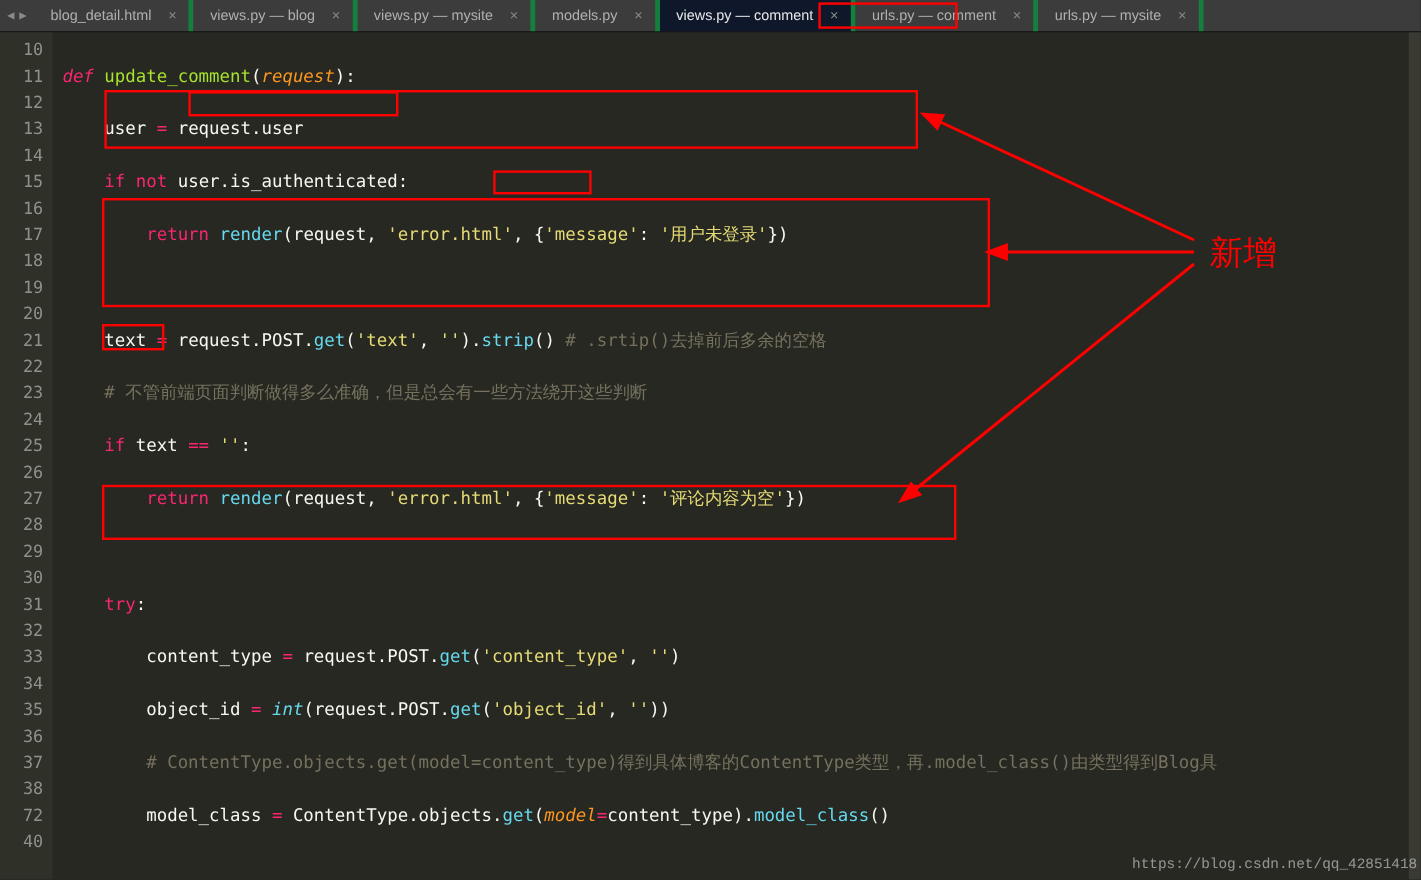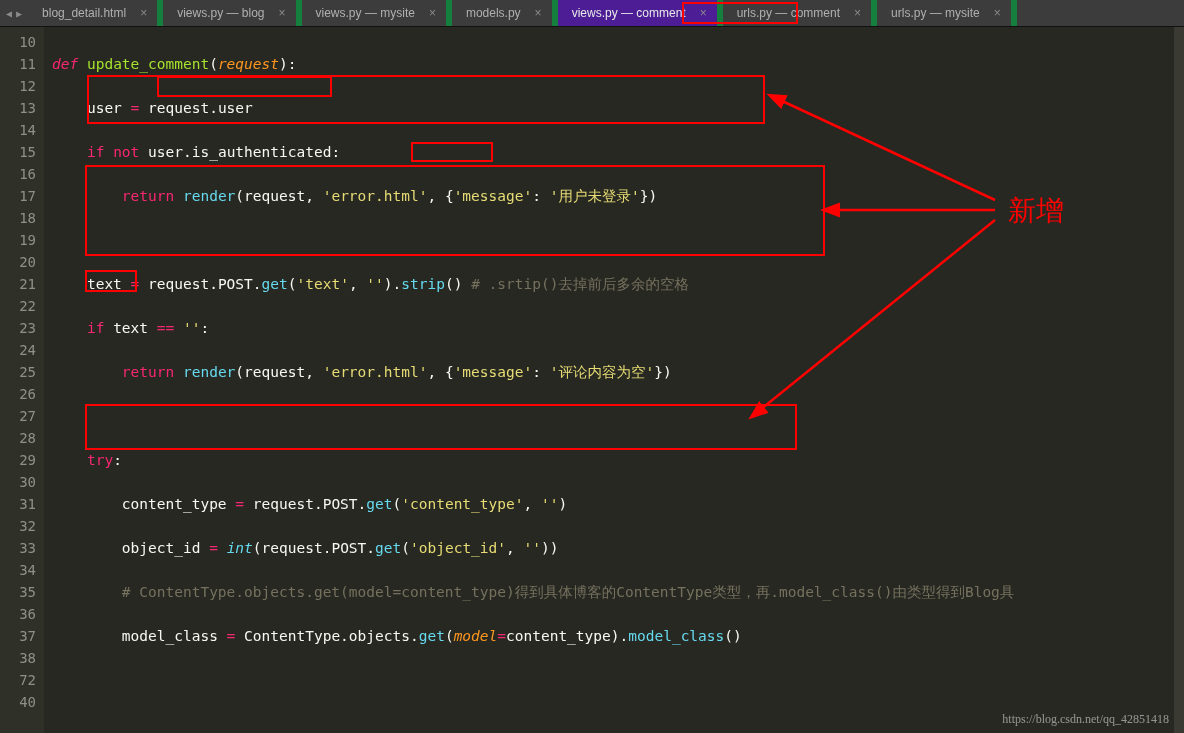--- a/index.html
+++ b/index.html
@@ -31,26 +31,26 @@
     cursor: pointer;
   }
   .tabs { display: flex; height: 100%; }
   .tab {
     display: flex;
     align-items: center;
     padding: 0 10px 0 14px;
     color: #b0b0b0;
     font-size: 12px;
     font-family: Arial, sans-serif;
-    border-right: 6px solid #15803d;
+    border-right: 4px solid #15803d;
     cursor: pointer;
     gap: 14px;
     position: relative;
   }
-  .tab.active { background: #4c1d95; color: #e8e8e8; }
+  .tab.active { background: #0f172a; color: #e8e8e8; }
   .tab .close { font-size: 12px; color: #8a8a8a; }
   .editor {
     display: flex;
     height: calc(100% - 27px);
     position: relative;
     border-radius: 12px;
   }
   .gutter {
     width: 44px;
     background: #2f3129;
@@ -92,24 +92,24 @@
   }
   .annot {
     position: absolute;
     font-family: Liberation Serif, serif;
     color: #ff0000;
     font-size: 28px;
     pointer-events: none;
   }
   .watermark {
     position: absolute;
-    right: 15px;
+    right: 3px;
     bottom: 6px;
     color: rgba(255,255,255,0.5);
-    font-family: Liberation Serif, serif;
+    font-family: Liberation Mono, monospace;
     font-size: 12px;
     pointer-events: none;
   }
   .minimap {
     position: absolute;
     right: 0; top: 0;
     width: 10px;
     height: 100%;
     background: #3a3a32;
   }
@@ -188,20 +188,21 @@
       <div>72</div>
       <div>40</div>
     </div>
   <div class="code">
 <div><span class="kw">def</span> <span class="fn">update_comment</span>(<span class="param">request</span>):</div>
 <div>    <span>user</span> <span class="op">=</span> <span>request</span>.<span>user</span></div>
 <div>    <span class="kw2">if</span> <span class="kw2">not</span> <span>user</span>.<span>is_authenticated</span>:</div>
 <div>        <span class="kw2">return</span> <span class="call">render</span>(<span>request</span>, <span class="str">'error.html'</span>, {<span class="str">'message'</span>: <span class="str">'用户未登录'</span>})</div>
 <div> </div>
 <div>    <span>text</span> <span class="op">=</span> <span>request</span>.<span>POST</span>.<span class="call">get</span>(<span class="str">'text'</span>, <span class="str">''</span>).<span class="call">strip</span>() <span class="cmt"># .srtip()去掉前后多余的空格</span></div>
+<div>    <span class="cmt"># 不管前端页面判断做得多么准确，但是总会有一些方法绕开这些判断</span></div>
 <div>    <span class="kw2">if</span> <span>text</span> <span class="op">==</span> <span class="str">''</span>:</div>
 <div>        <span class="kw2">return</span> <span class="call">render</span>(<span>request</span>, <span class="str">'error.html'</span>, {<span class="str">'message'</span>: <span class="str">'评论内容为空'</span>})</div>
 <div> </div>
 <div>    <span class="kw2">try</span>:</div>
 <div>        <span>content_type</span> <span class="op">=</span> <span>request</span>.<span>POST</span>.<span class="call">get</span>(<span class="str">'content_type'</span>, <span class="str">''</span>)</div>
 <div>        <span>object_id</span> <span class="op">=</span> <span class="builtin">int</span>(<span>request</span>.<span>POST</span>.<span class="call">get</span>(<span class="str">'object_id'</span>, <span class="str">''</span>))</div>
 <div>        <span class="cmt"># ContentType.objects.get(model=content_type)得到具体博客的ContentType类型，再.model_class()由类型得到Blog具</span></div>
 <div>        <span>model_class</span> <span class="op">=</span> <span>ContentType</span>.<span>objects</span>.<span class="call">get</span>(<span class="kwarg">model</span><span class="op">=</span><span>content_type</span>).<span class="call">model_class</span>()</div>
 
 

